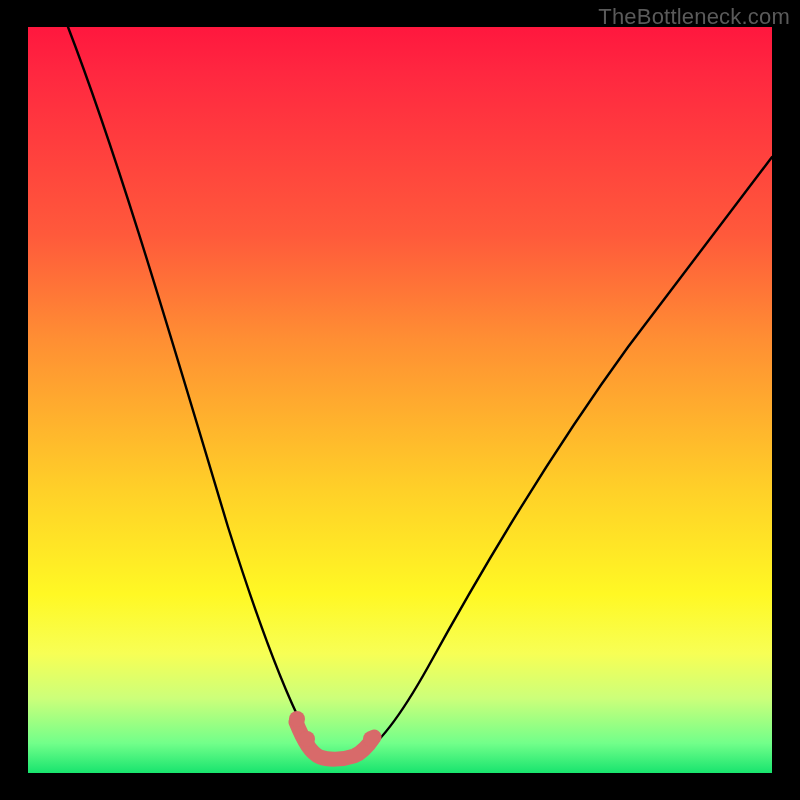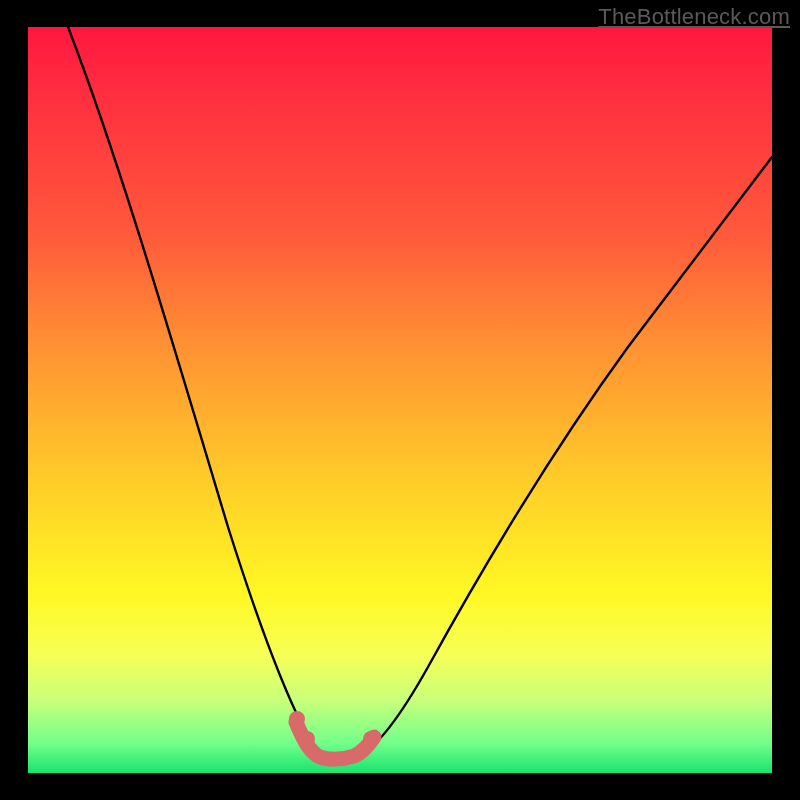--- a/index.html
+++ b/index.html
@@ -39,21 +39,20 @@
   }
   .watermark {
     position: absolute;
     top: 4px;
     right: 10px;
     color: #5a5a5a;
     font-size: 22px;
     font-weight: 500;
     letter-spacing: 0.2px;
     user-select: none;
-    text-decoration: underline;
   }
   svg.curve {
     position: absolute;
     left: 0; top: 0;
     width: 744px;
     height: 746px;
     overflow: visible;
   }
   .curve-line {
     fill: none;

